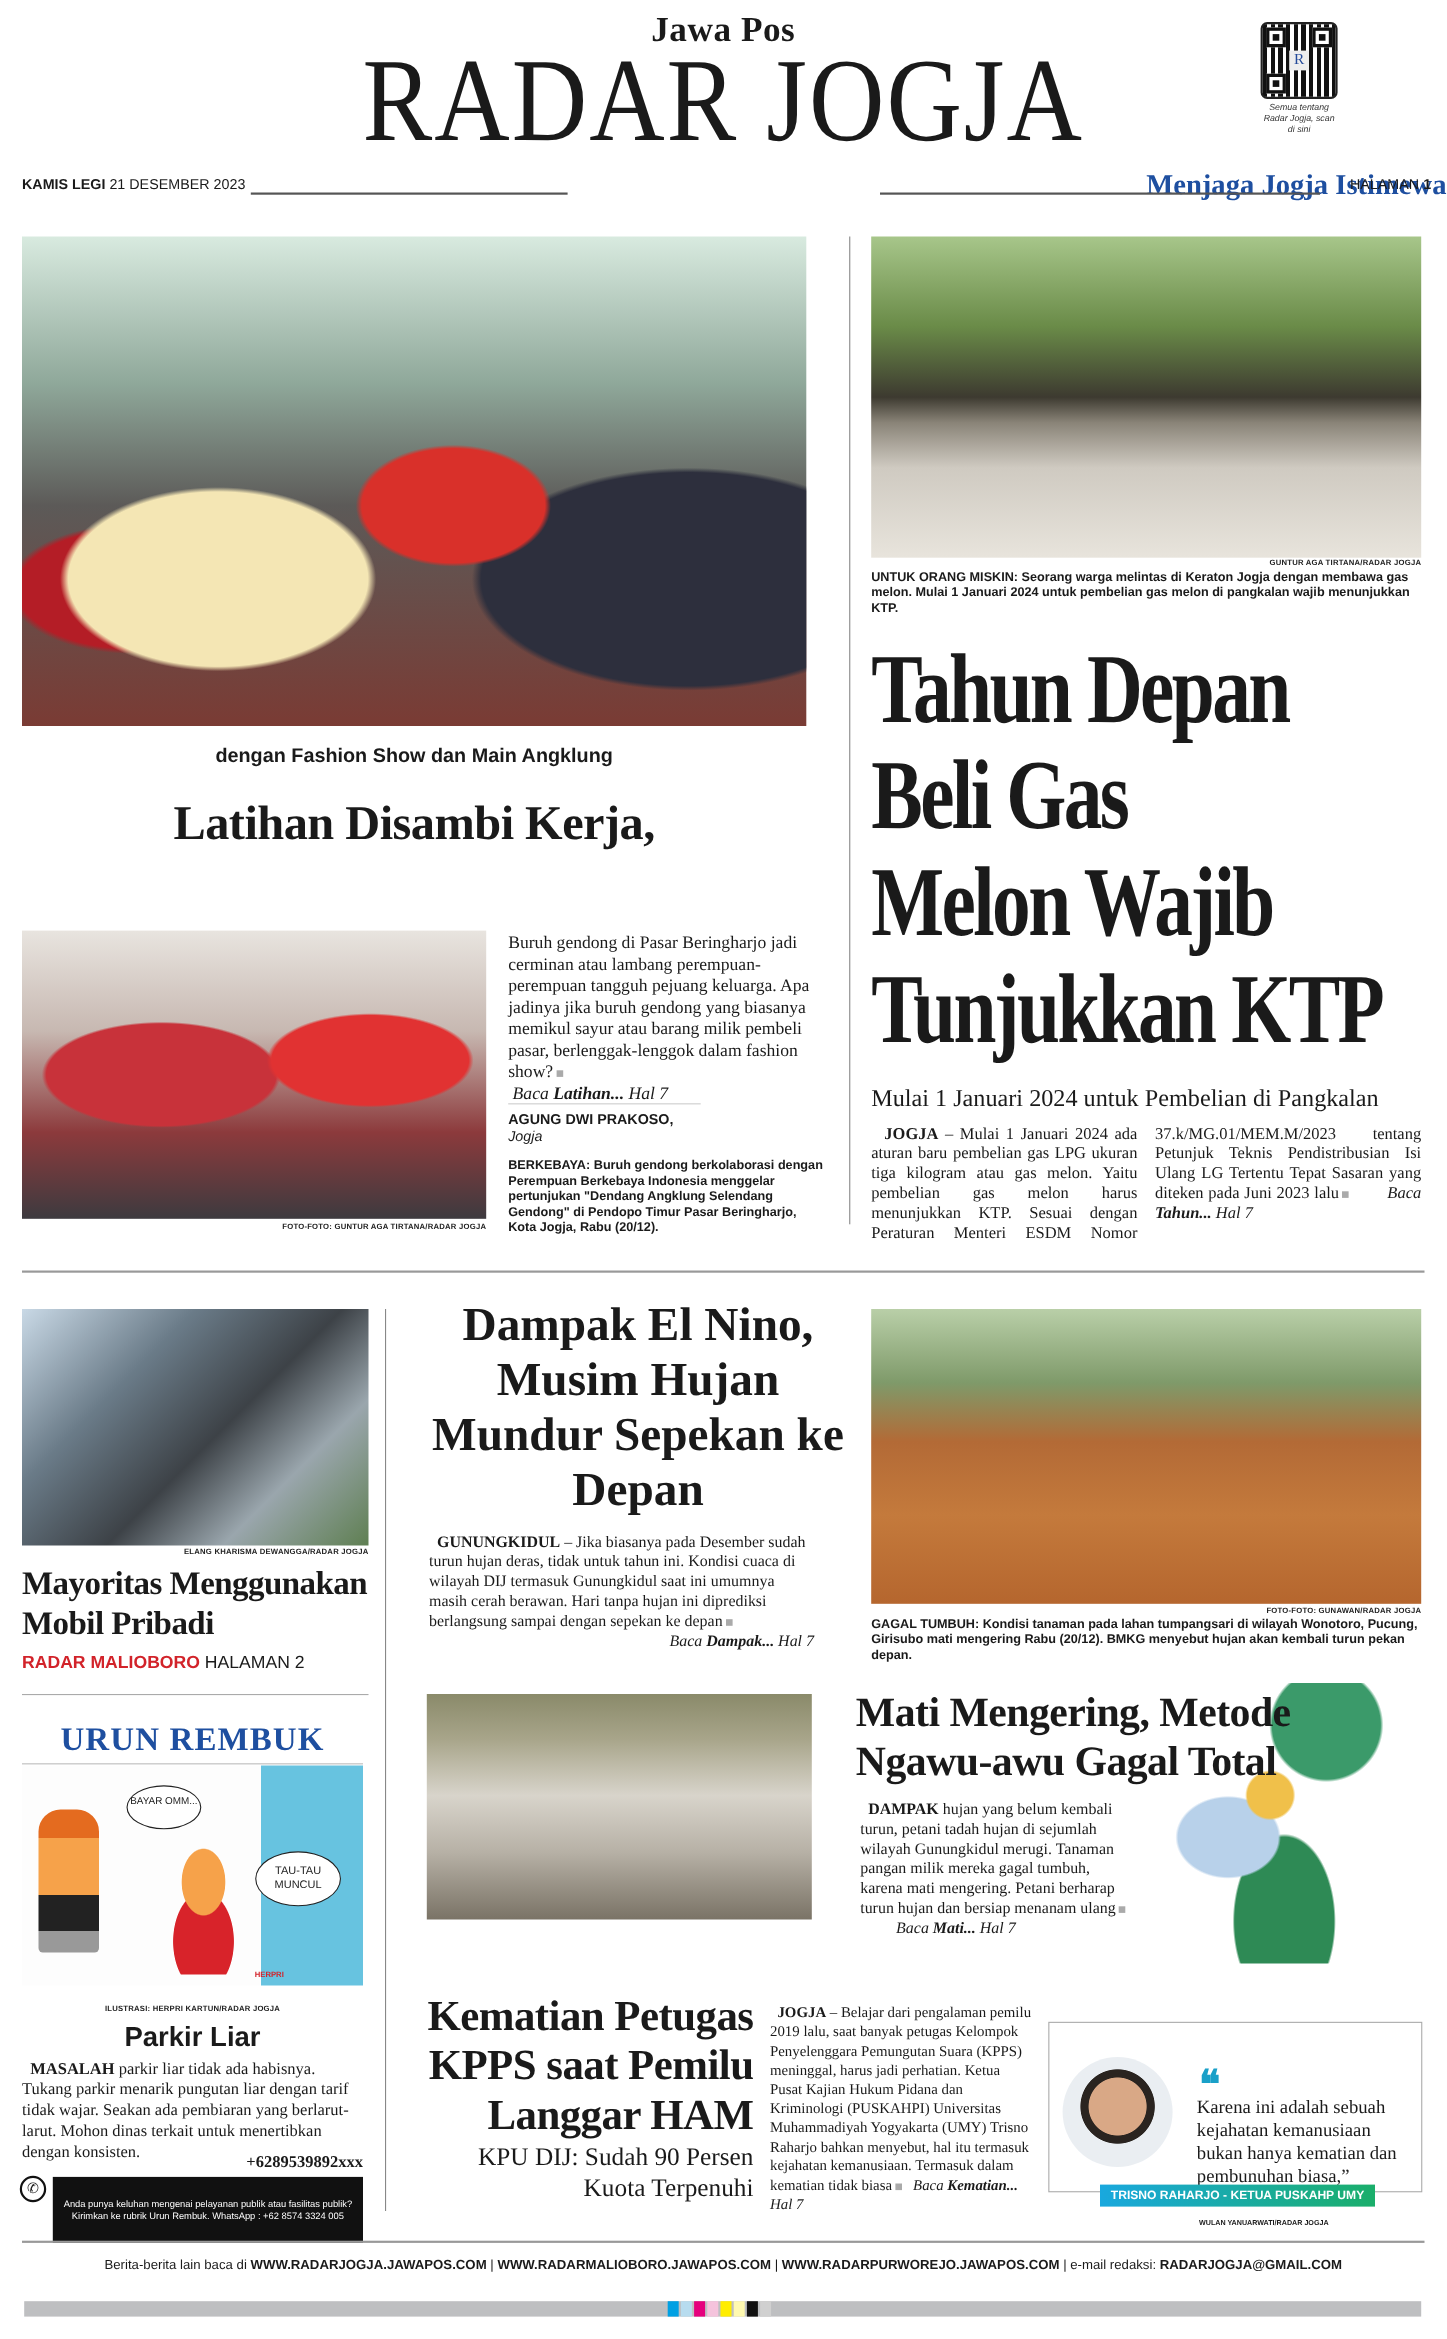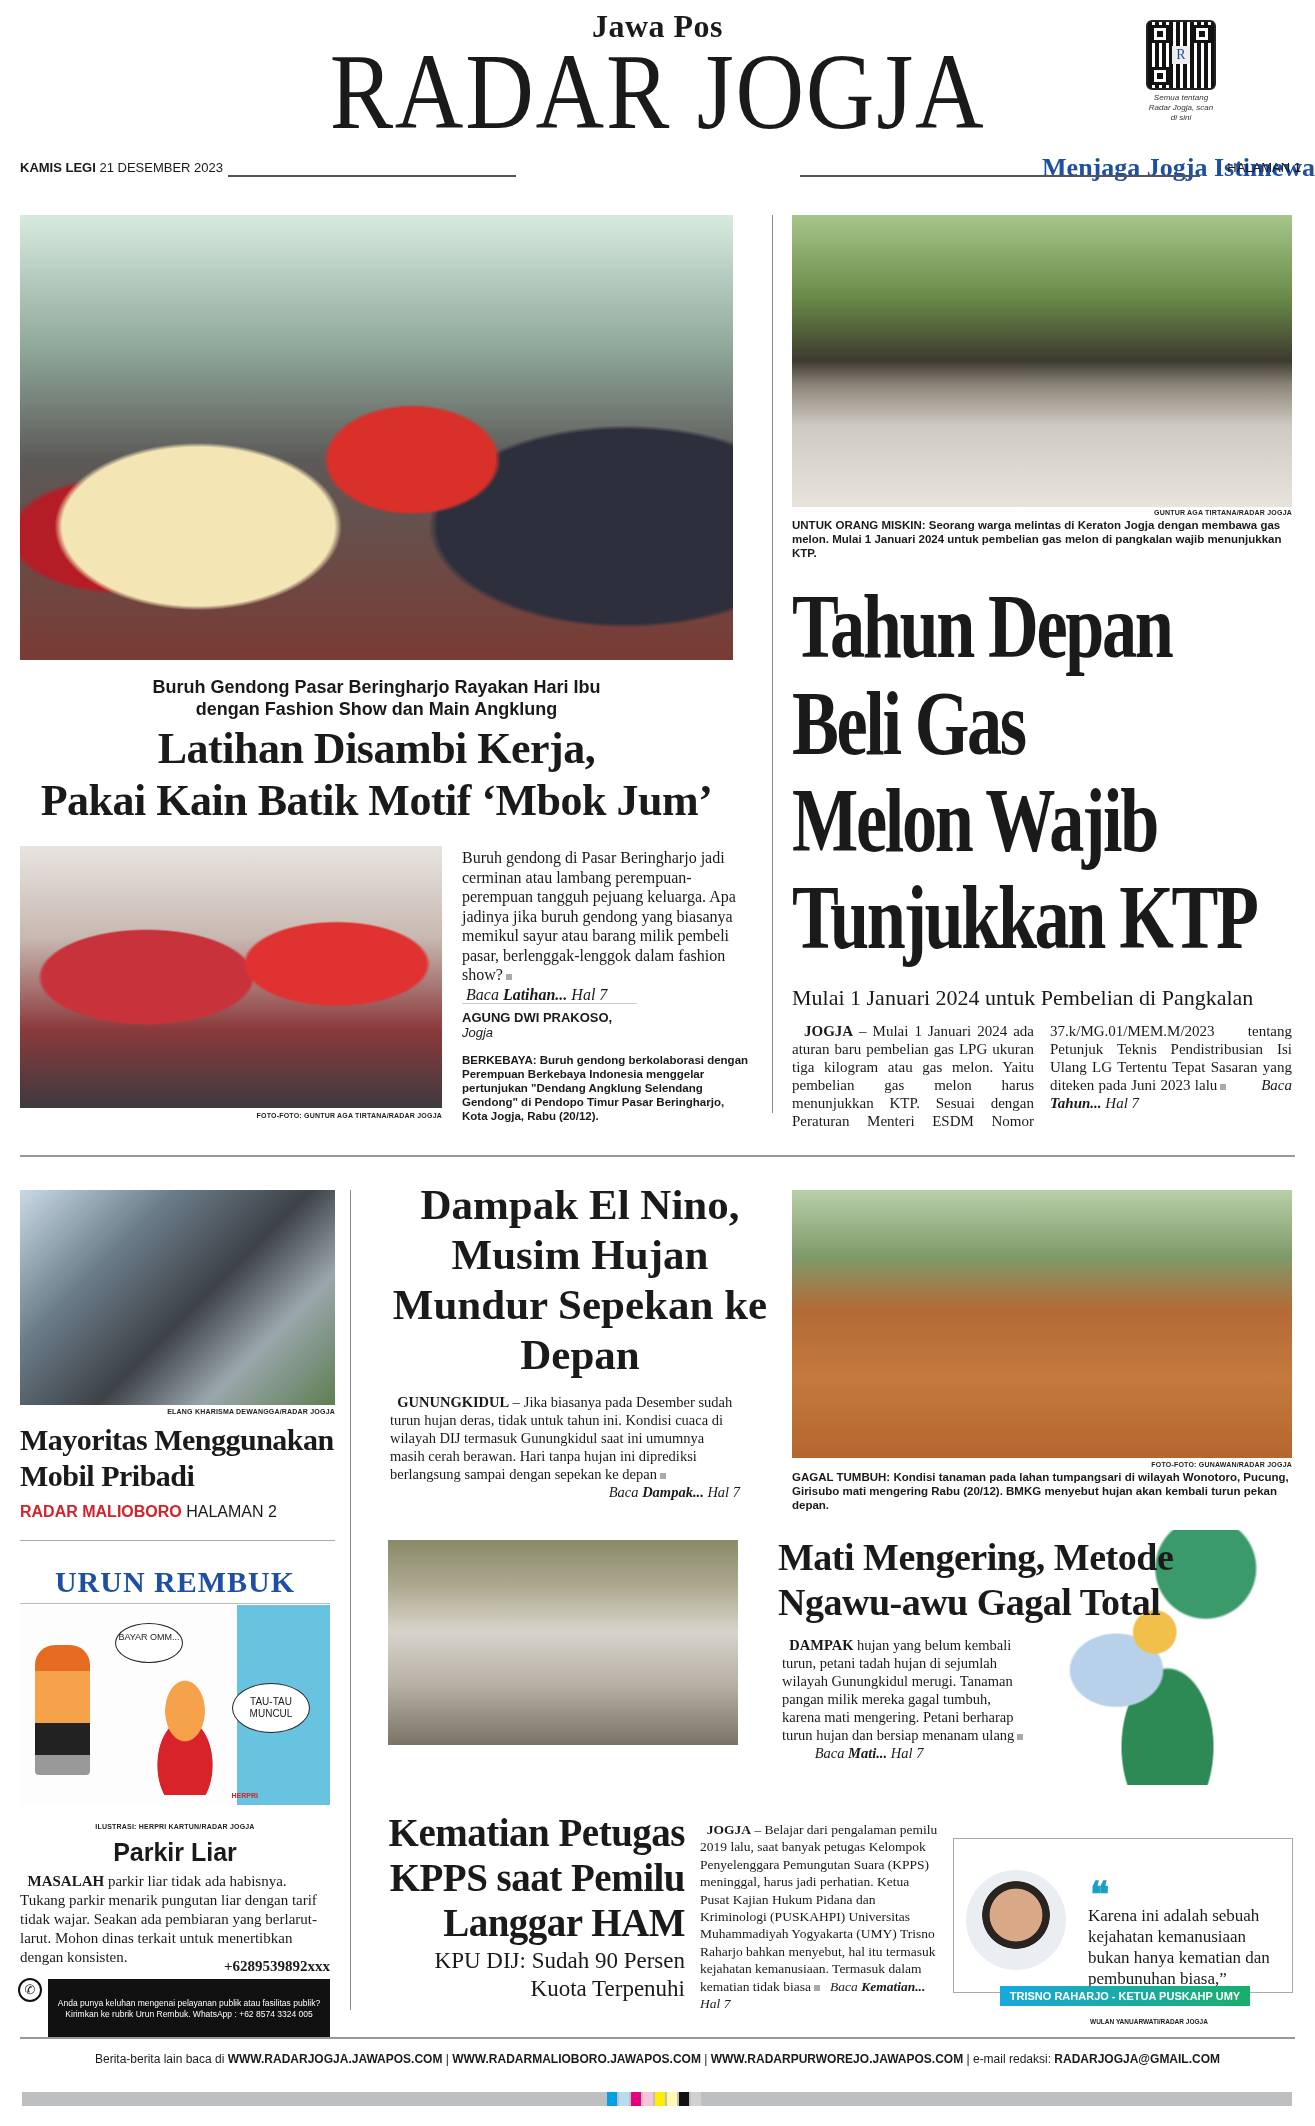--- a/index.html
+++ b/index.html
@@ -113,26 +113,24 @@
   <div class="qrcap sans"><span>Semua tentang</span><br><span>Radar Jogja, scan di sini</span></div>
 </div>
 <div class="abs sans" id="dateline"><b>KAMIS LEGI</b> <span>21 DESEMBER 2023</span></div>
 <div class="abs rule-l"></div>
 <div class="abs serif" id="tagline">Menjaga Jogja Istimewa</div>
 <div class="abs rule-r"></div>
 <div class="abs sans" id="halaman"><span>HALAMAN</span> <b>1</b></div>
 
 <div class="abs photo" id="photo1"></div>
 <div class="abs sans" id="kicker1">
-    <div>Buruh Gendong Pasar Beringharjo Rayakan Hari Ibu</div>
     <div>dengan Fashion Show dan Main Angklung</div>
   </div>
 <div class="abs serif" id="head1">
     <div>Latihan Disambi Kerja,</div>
-    <div>Pakai Kain Batik Motif ‘Mbok Jum’</div>
   </div>
 <div class="abs photo" id="photo2"></div>
 <div class="abs sans credit" style="left:20px;width:422px;top:1112px">FOTO-FOTO: GUNTUR AGA TIRTANA/RADAR JOGJA</div>
 <div class="abs serif" id="body1">
   <span>Buruh gendong di Pasar Beringharjo jadi cerminan atau lambang perempuan-perempuan tangguh pejuang keluarga. Apa jadinya jika buruh gendong yang biasanya memikul sayur atau barang milik pembeli pasar, berlenggak-lenggok dalam fashion show?</span><span class="sq"></span><br>
   <span class="read">&nbsp;<span>Baca</span> <b>Latihan...</b> <span>Hal 7</span></span>
 </div>
 <div class="abs sans" id="byline1"><span>AGUNG DWI PRAKOSO,</span> <i style="font-weight:normal">Jogja</i></div>
 <div class="abs sans" id="caption1"><span>BERKEBAYA:</span> <span>Buruh gendong berkolaborasi dengan Perempuan Berkebaya Indonesia menggelar pertunjukan "Dendang Angklung Selendang Gendong" di Pendopo Timur Pasar Beringharjo, Kota Jogja, Rabu (20/12).</span></div>
 

